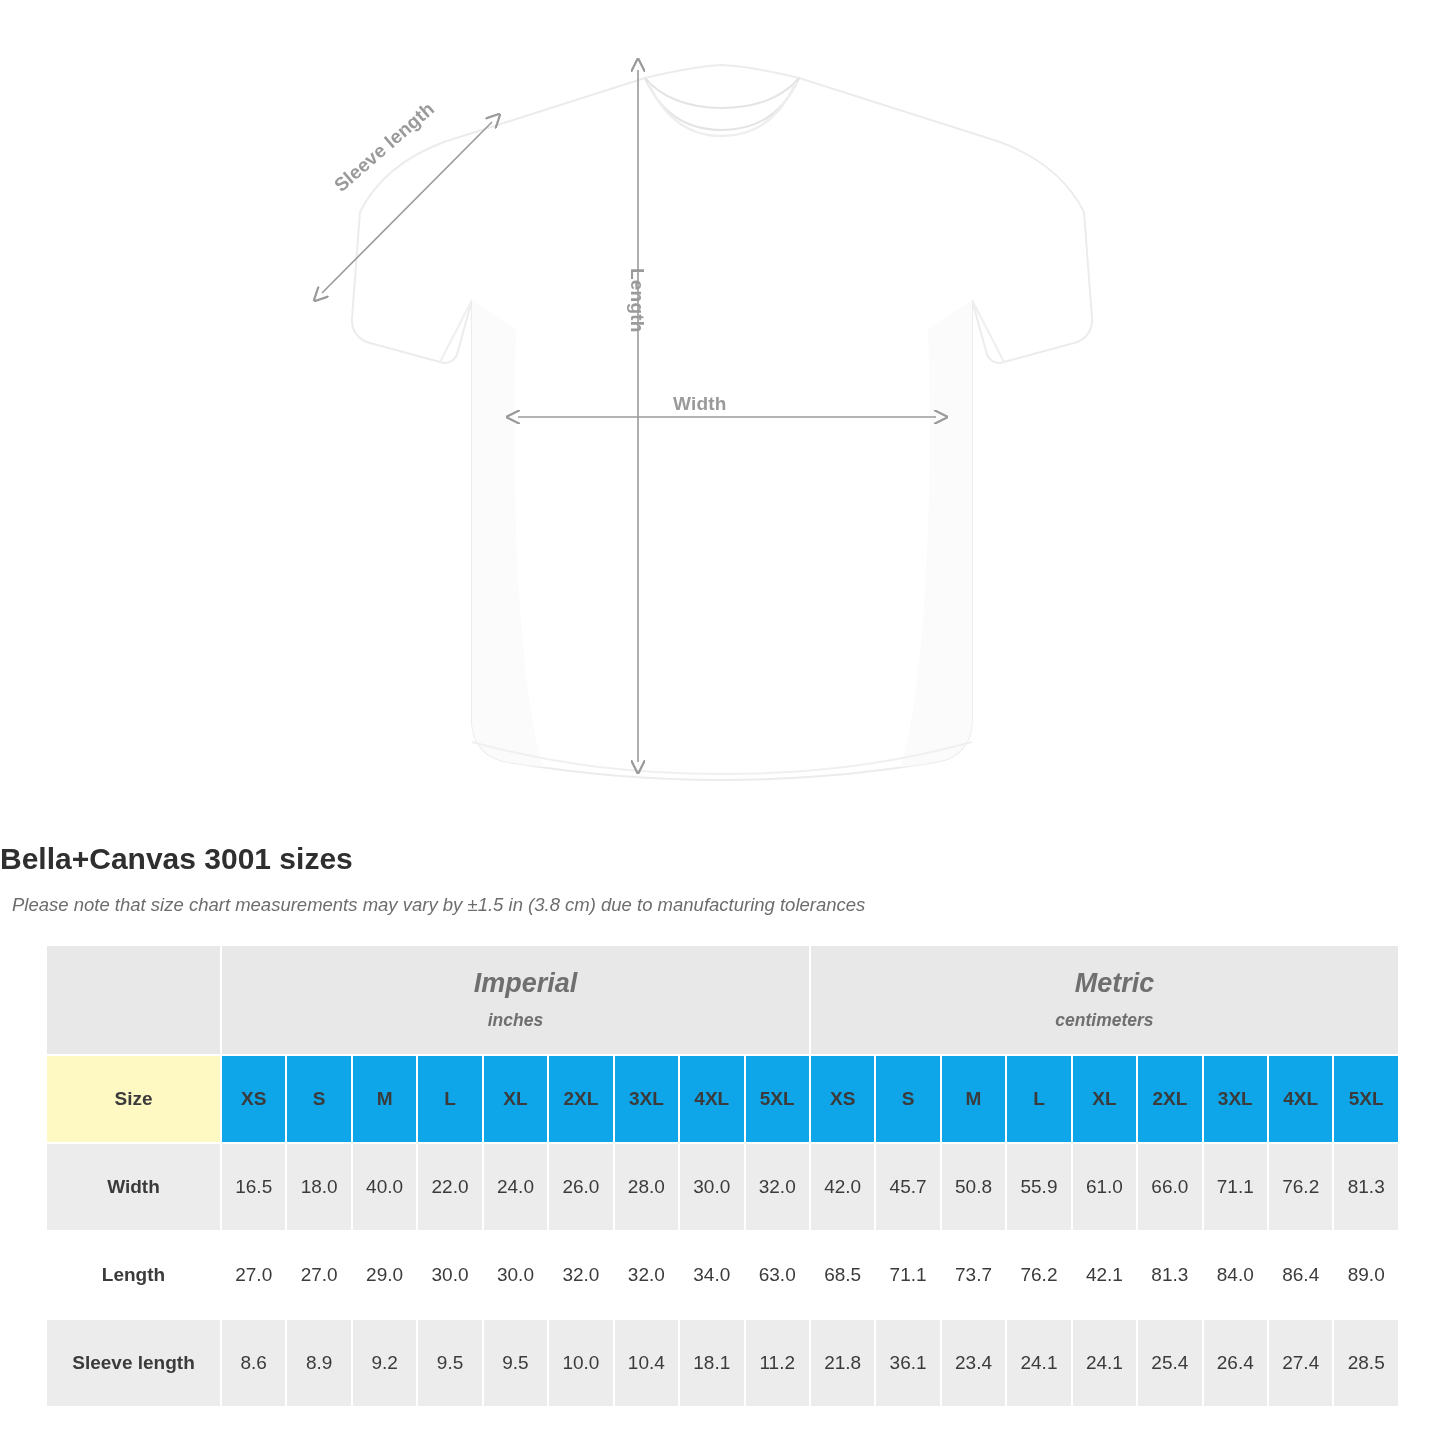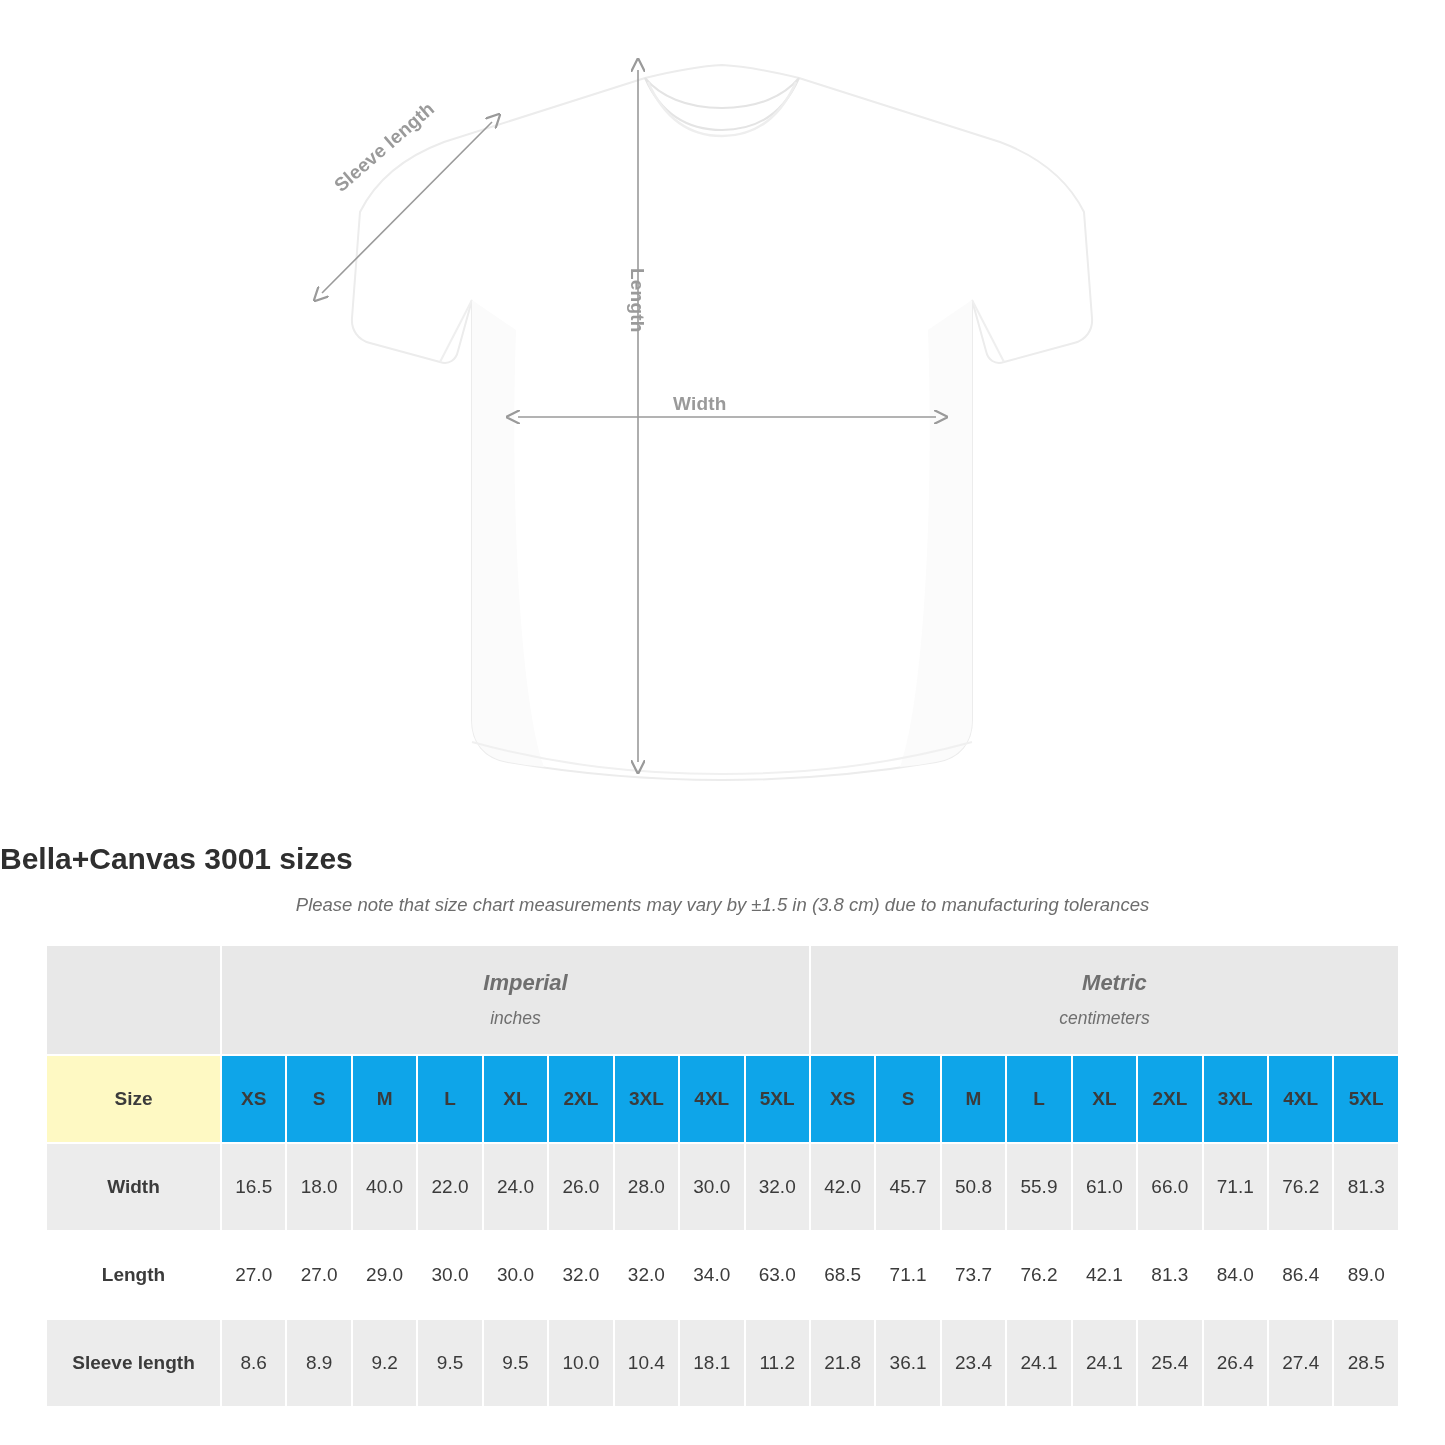--- a/index.html
+++ b/index.html
@@ -58,25 +58,26 @@
 
   
   .chart-title {
     text-align: left;
     font-size: 30px;
     font-weight: bold;
     color: #2f2f2f;
     margin: 22px 0 0 0;
   }
   .chart-note {
-    text-align: center;
+    text-align: left;
     font-size: 18.5px;
     font-style: italic;
     color: #6d6d6d;
     margin-top: 18px;
+    padding-left: 12px;
   }
 
   
   .table-wrap {
     margin: 28px 45px 0 45px;
   }
   table.size-table {
     border-collapse: collapse;
     width: 1355px;
     table-layout: fixed;
@@ -86,32 +87,33 @@
     border: 2px solid #ffffff;
     text-align: center;
     vertical-align: middle;
   }
   .unit-head {
     background: #e8e8e8;
     height: 108px;
     padding: 0;
   }
   .unit-head .unit-name {
-    font-size: 22px;
+    font-size: 27px;
     font-style: italic;
     font-weight: bold;
     color: #6f6f6f;
     line-height: 1.1;
     padding-left: 20px;
   }
   .unit-head .unit-sub {
     font-size: 17.5px;
     font-style: italic;
     color: #6f6f6f;
     margin-top: 12px;
+    font-weight: bold;
   }
   .corner-cell {
     background: #e8e8e8;
   }
   tr.row-size td {
     background: #0ea5e9;
     height: 84px;
     font-size: 19px;
     font-weight: bold;
     color: #3b3b3b;

